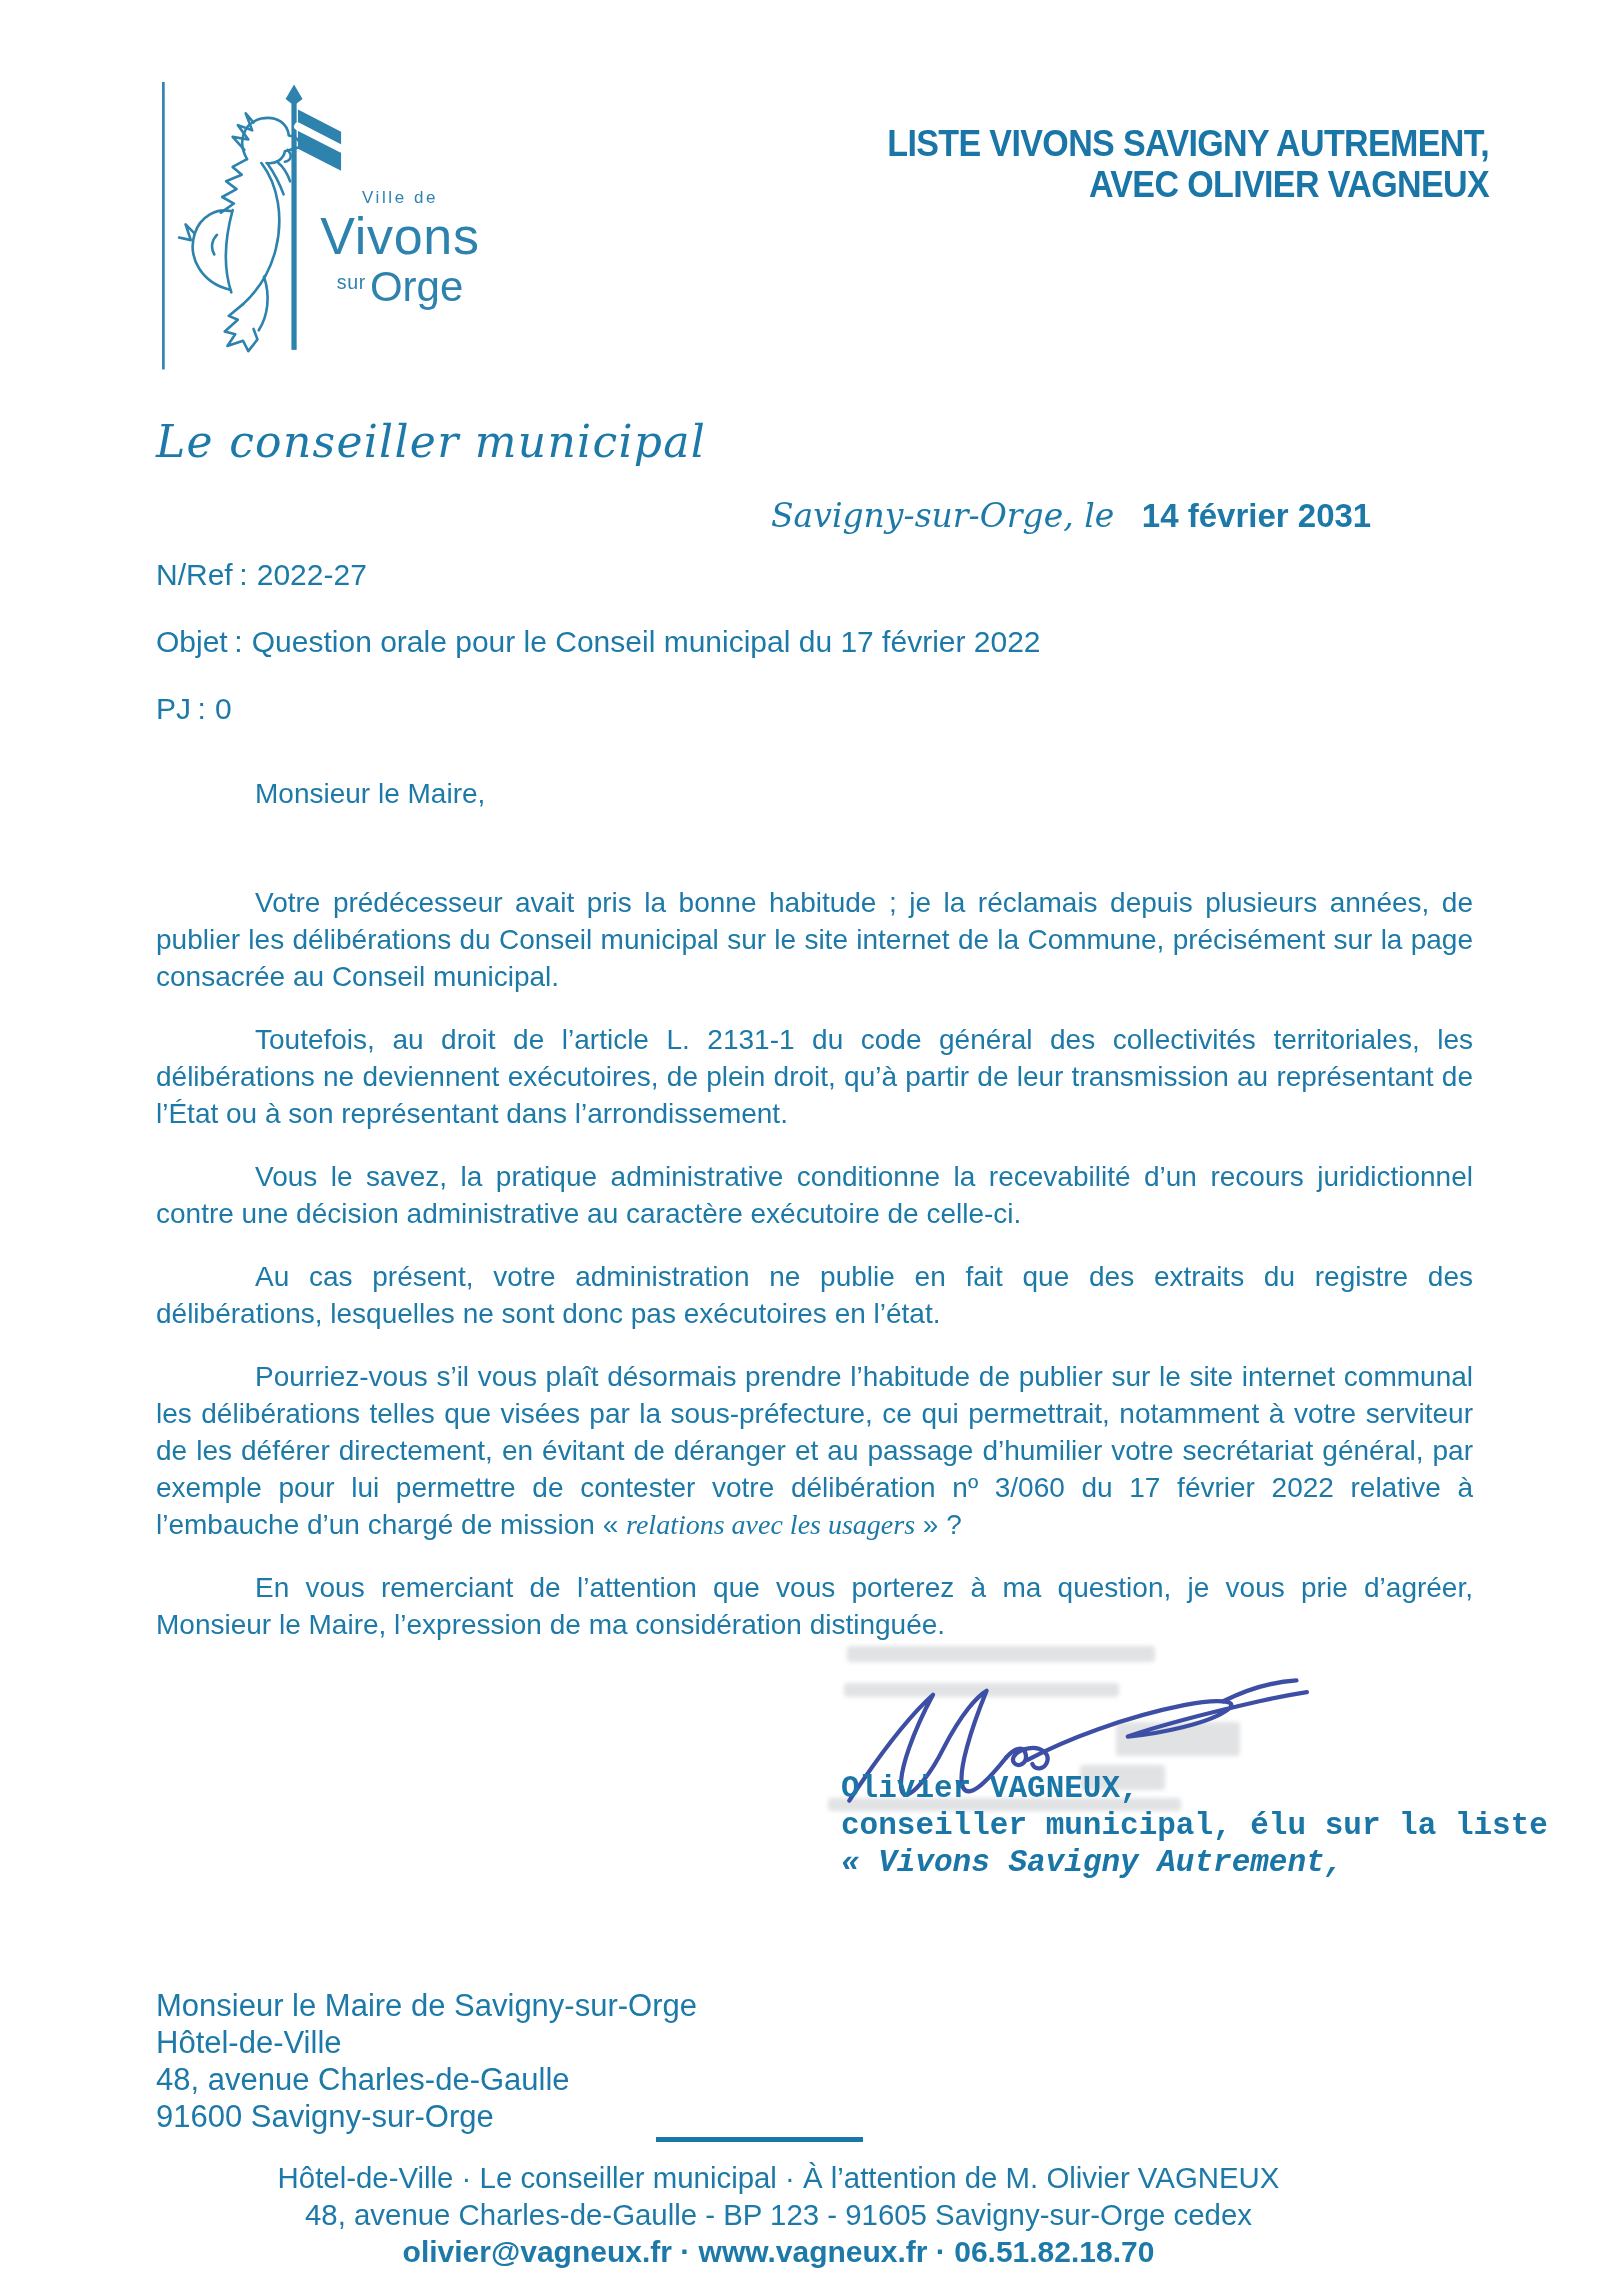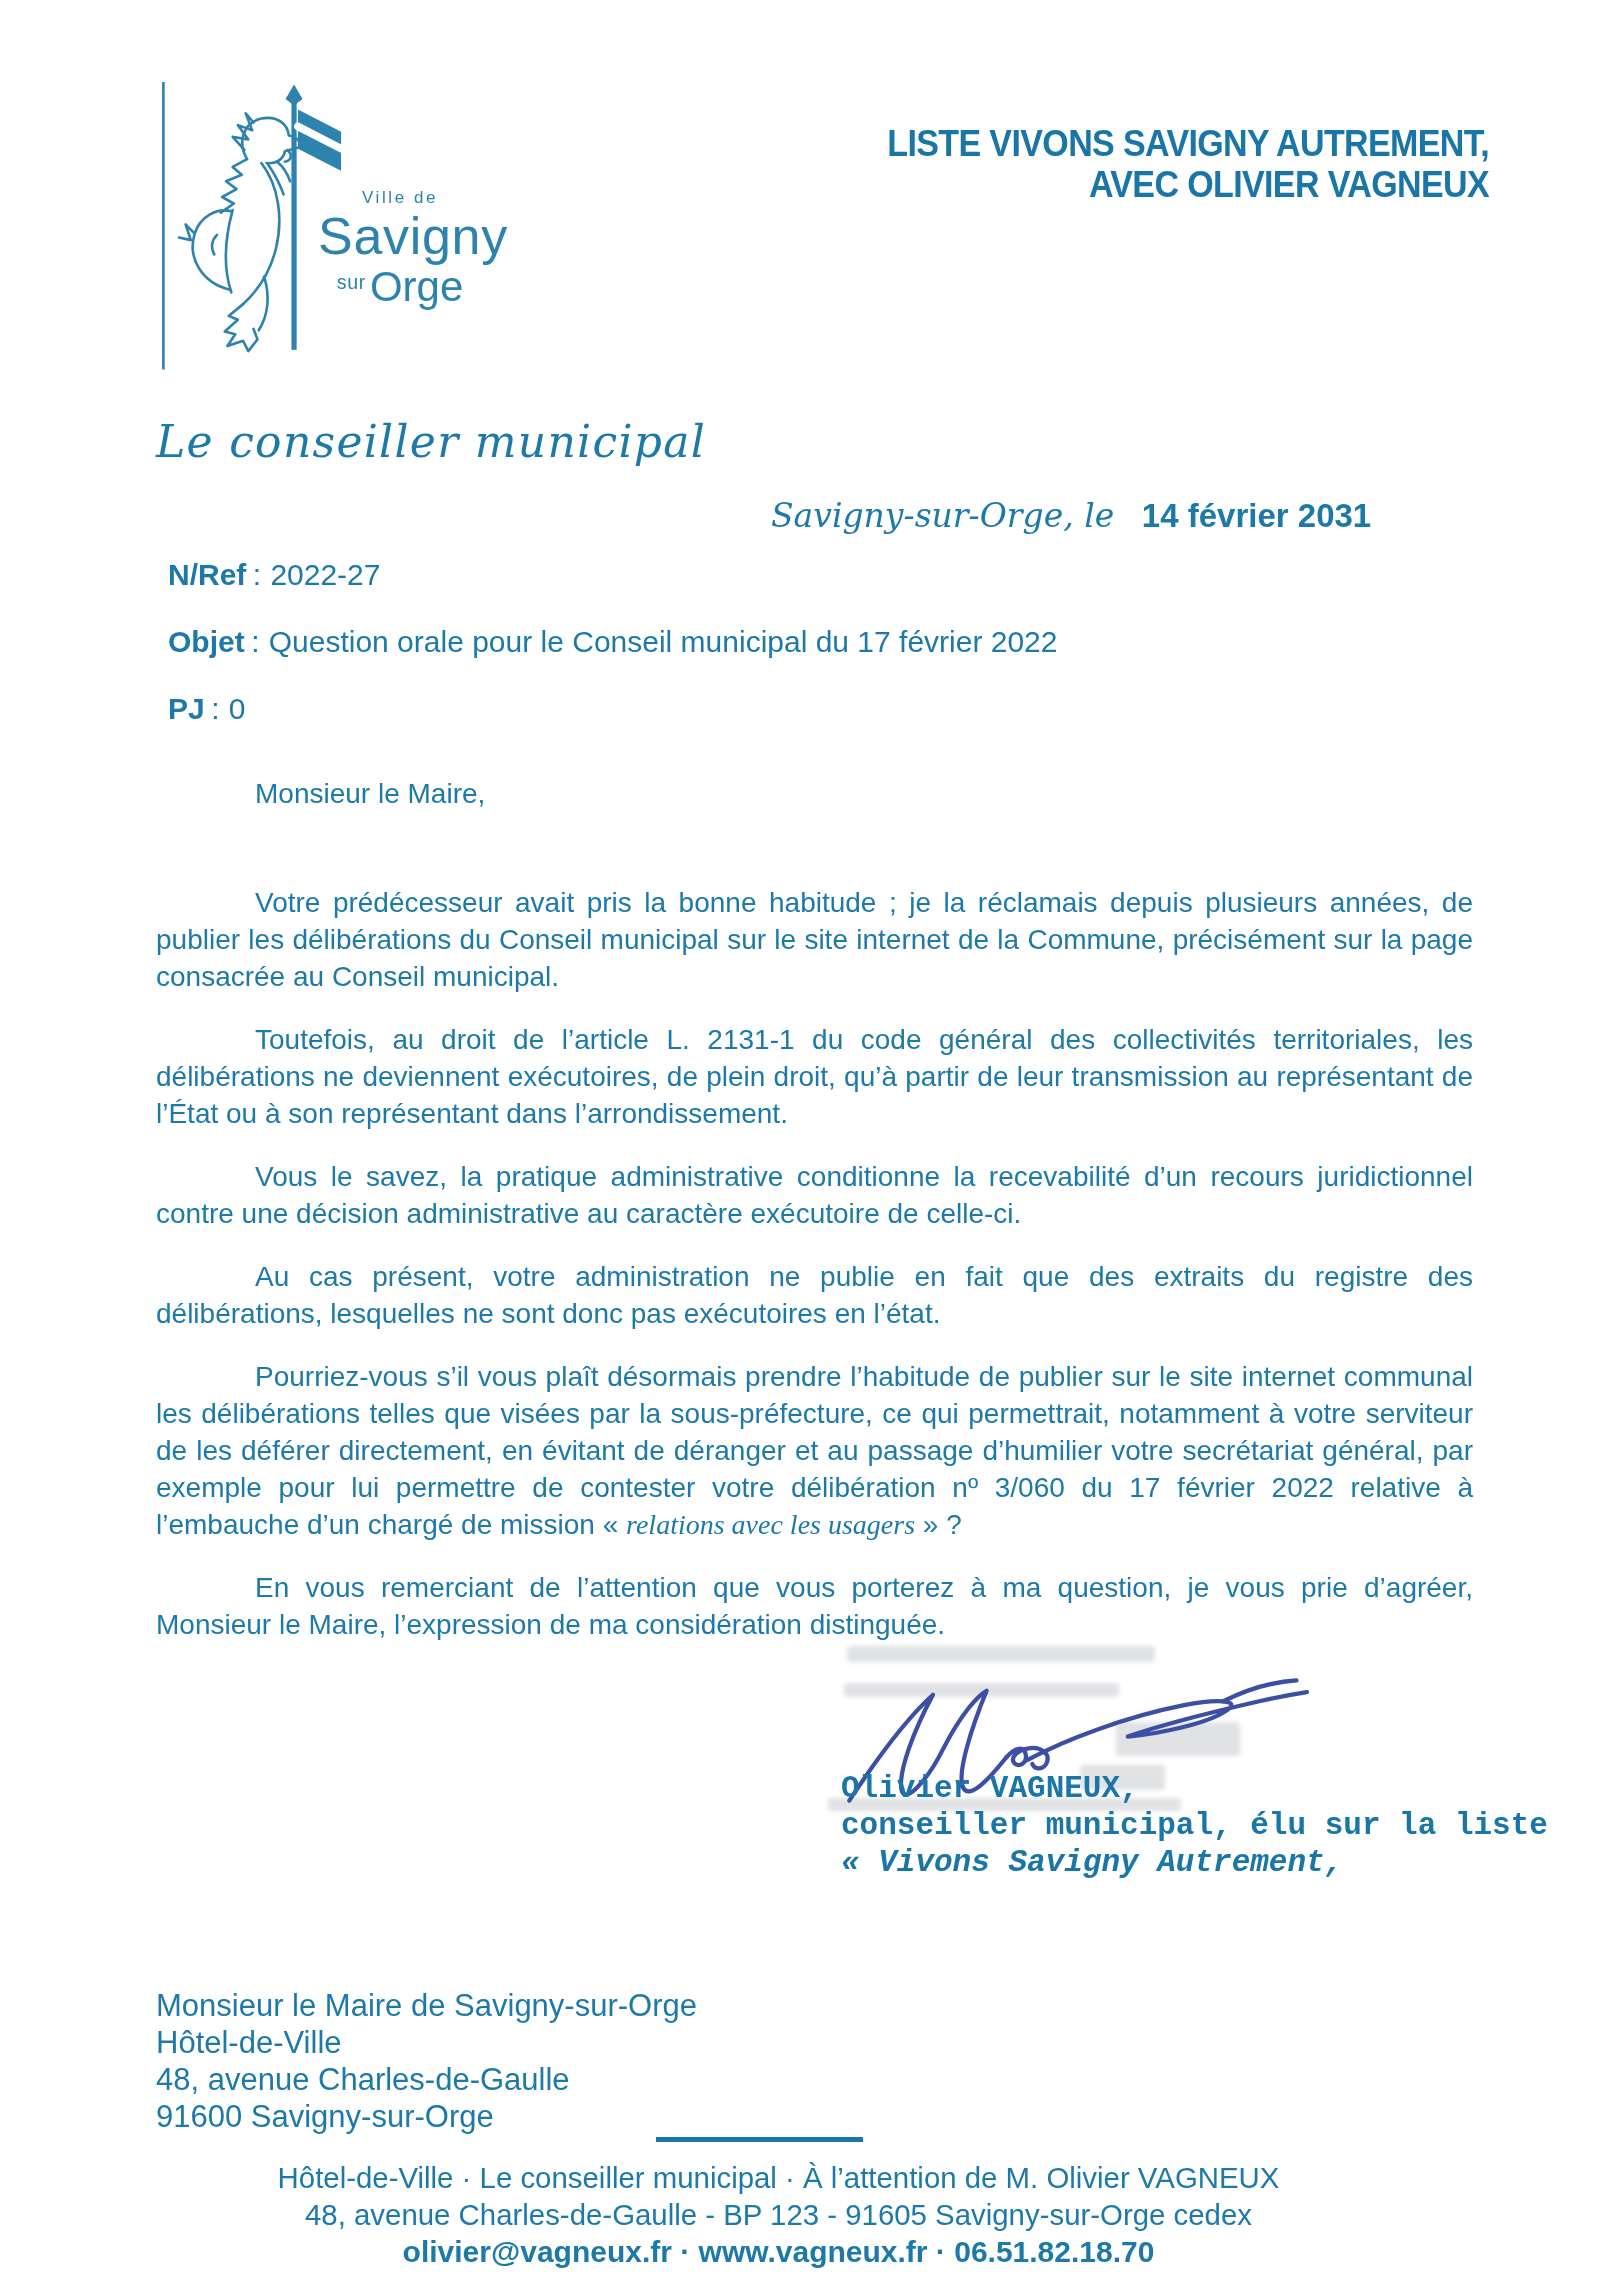--- a/index.html
+++ b/index.html
@@ -39,21 +39,21 @@
     font-family:"DejaVu Serif", serif;font-style:italic;
     font-size:44px;letter-spacing:1.3px;color:var(--ink);
   }
   
   .dateline{position:absolute;left:771px;top:496px;font-size:33px;white-space:nowrap;}
   .dateline .place{font-family:"DejaVu Serif", serif;font-style:italic;}
   .dateline .date{font-weight:700;}
   
   .refs{position:absolute;left:156px;top:558px;font-size:30px;}
   .ref-line{margin-bottom:33px;white-space:nowrap;}
-  .ref-label{font-weight:700;margin-left:12px;}
+  .ref-label{font-weight:400;}
   .ref-sep{margin:0 9.2px 0 6.5px;}
   
   .body-text{
     position:absolute;left:156px;top:775px;width:1317px;
     font-size:28px;line-height:37px;text-align:justify;
   }
   .body-text p{margin:0 0 26px 0;text-indent:99px;}
   .salutation{margin-bottom:72px !important;text-align:left !important;}
   .closing{margin-top:19.6px;}
   .body-text em{font-style:italic;font-family:Liberation Serif, serif;}
@@ -101,21 +101,21 @@
       <path d="M172 134 C198 168 206 218 194 266 C186 298 168 328 144 350"></path>
       <path d="M128 206 C116 250 114 296 126 332"></path>
       <path d="M176 308 C186 338 182 368 168 390"></path>
       <path d="M144 350 L122 368 L136 374 L116 392 L132 396 L120 414 L144 406 L152 422 L166 404 L160 388"></path>
       <path d="M124 328 C82 318 58 280 70 242 C78 216 104 202 126 208"></path>
       <path d="M104 244 C96 252 94 264 100 274"></path>
       <path d="M70 242 L56 228 L64 252 L46 248"></path>
     </svg>
     <div class="logo-text">
       <div class="logo-line1">Ville de</div>
-      <div class="logo-line2">Savigny</div>
+      <div class="logo-line2">Vivons</div>
       <div class="logo-line3"><span class="small">sur</span><span>Orge</span></div>
     </div>
   </div>
 
   <div class="claim">
     <div>LISTE VIVONS SAVIGNY AUTREMENT,</div>
     <div>AVEC OLIVIER VAGNEUX</div>
   </div>
 
   <div class="sender-title">Le conseiller municipal</div>

